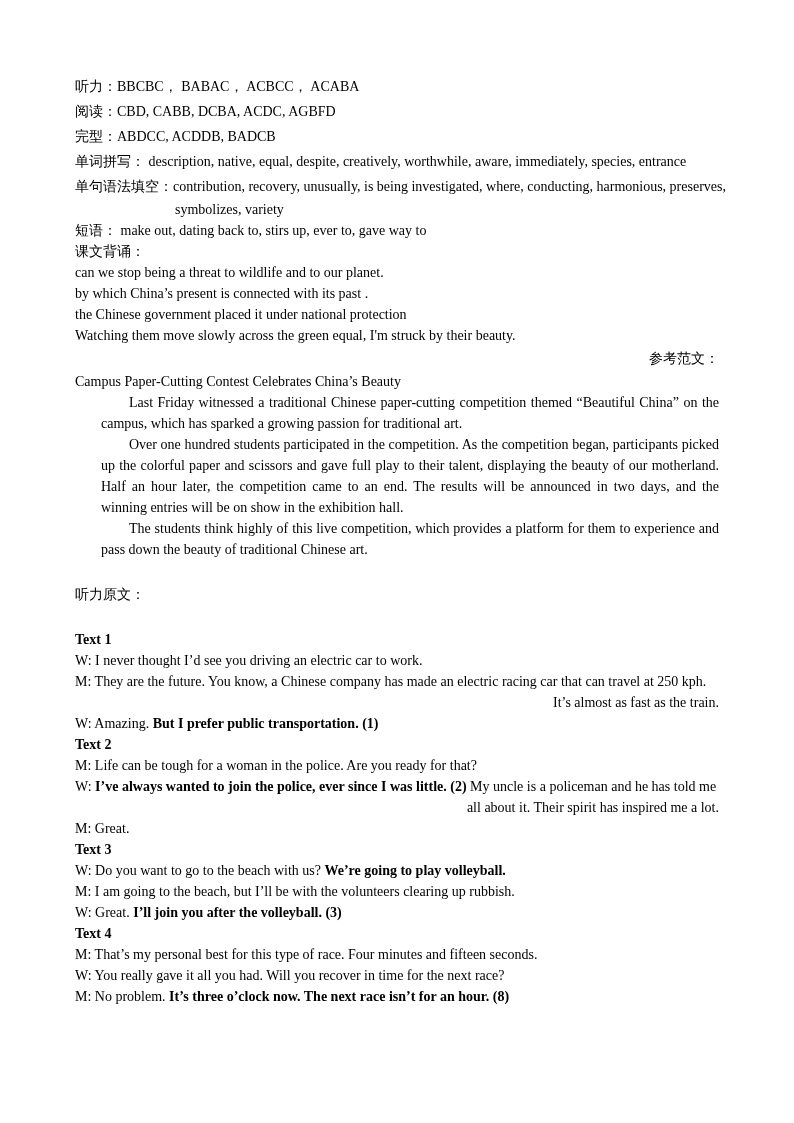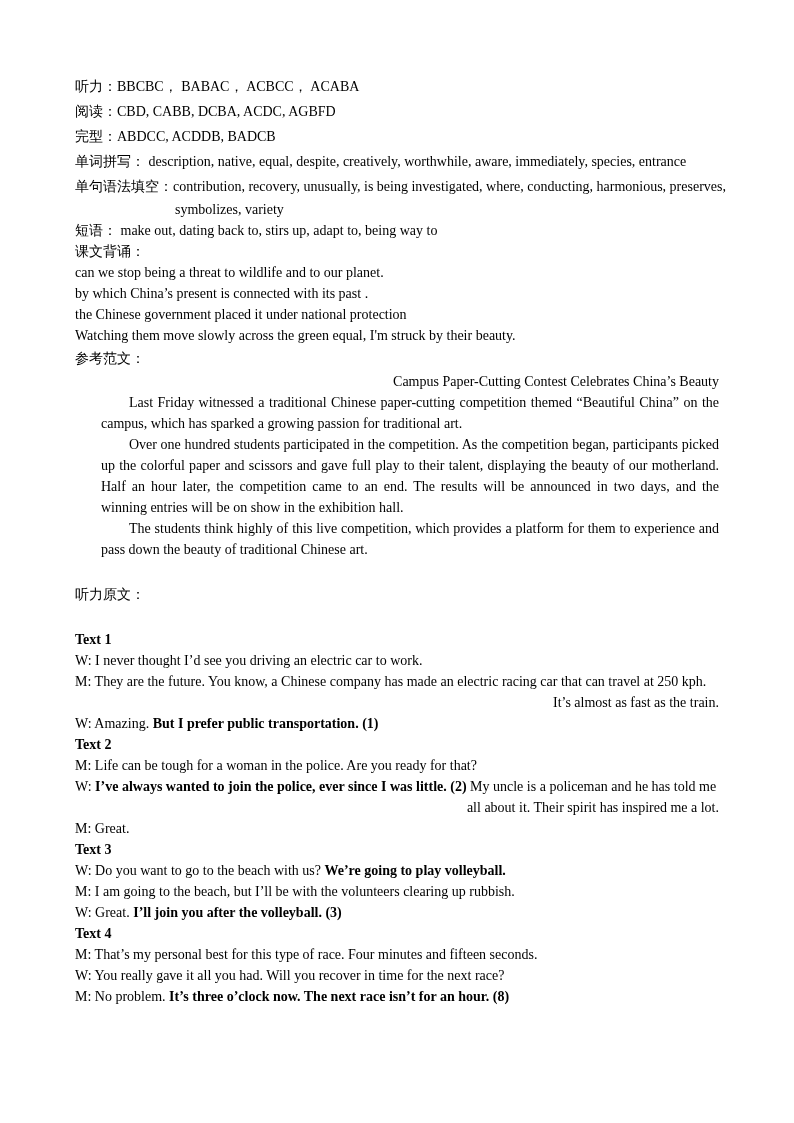--- a/index.html
+++ b/index.html
@@ -14,22 +14,22 @@
     font-size: 14px;
     overflow: hidden;
   }
   
   .ans-line { line-height: 25px; white-space: nowrap; }
   .answers .ans-line:nth-child(n+6) { line-height: 21px; }
   .ans-line.indent { padding-left: 100px; }
   
   .rec-heading, .rec-line { line-height: 21px; white-space: nowrap; }
   
-  .essay-heading { line-height: 25px; }
-  .essay-title { line-height: 21px; text-align: right; }
+  .essay-heading { line-height: 25px; text-align: right; }
+  .essay-title { line-height: 21px; text-align: left; }
   .essay-para { line-height: 21px; text-align: justify; text-indent: 28px; margin-left: 26px; }
   
   .transcript { margin-top: 24px; }
   .t-heading { line-height: 21px; margin-bottom: 24px; }
   .t-title { font-weight: bold; line-height: 21px; }
   .t-line { line-height: 21px; padding-left: 22px; text-indent: -22px; white-space: nowrap; }
   .t-line.cont { text-indent: 0; text-align: right; }
   .bold { font-weight: bold; }
 </style>
 </head>
@@ -37,21 +37,21 @@
 
 <div class="page">
 
   <section class="answers" id="answer-lines">
       <div class="ans-line">听力：BBCBC， BABAC， ACBCC， ACABA</div>
       <div class="ans-line">阅读：CBD, CABB, DCBA, ACDC, AGBFD</div>
       <div class="ans-line">完型：ABDCC, ACDDB, BADCB</div>
       <div class="ans-line">单词拼写： description, native, equal, despite, creatively, worthwhile, aware, immediately, species, entrance</div>
       <div class="ans-line">单句语法填空：contribution, recovery, unusually, is being investigated, where, conducting, harmonious, preserves,</div>
       <div class="ans-line indent">symbolizes, variety</div>
-      <div class="ans-line">短语： make out, dating back to, stirs up, adapt to, being way to</div>
+      <div class="ans-line">短语： make out, dating back to, stirs up, ever to, gave way to</div>
     </section>
 
   <section class="recitation">
     <div class="rec-heading">课文背诵：</div>
     <div id="recitation-lines">
         <div class="rec-line">can we stop being a threat to wildlife and to our planet.</div>
         <div class="rec-line">by which China’s present is connected with its past .</div>
         <div class="rec-line">the Chinese government placed it under national protection</div>
         <div class="rec-line">Watching them move slowly across the green equal, I'm struck by their beauty.</div>
       </div>

